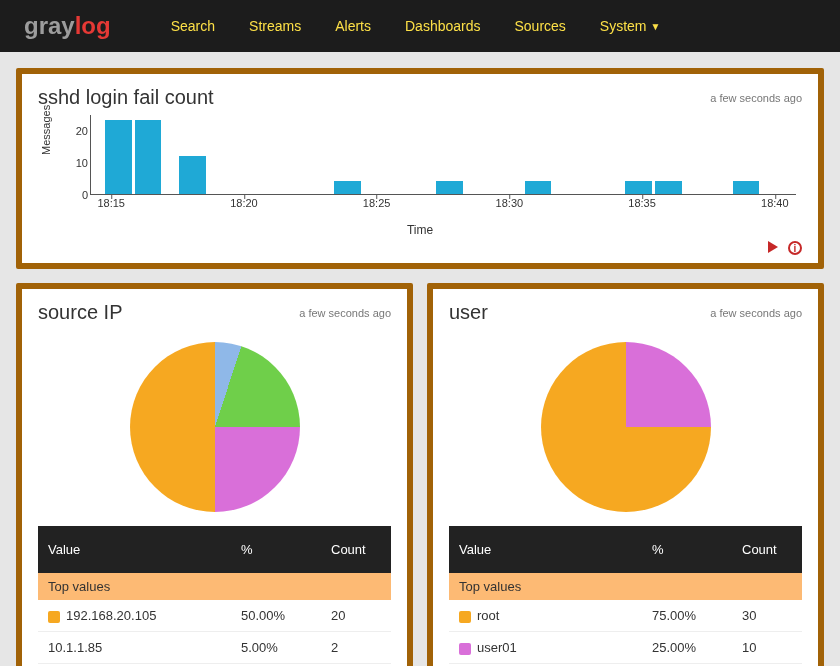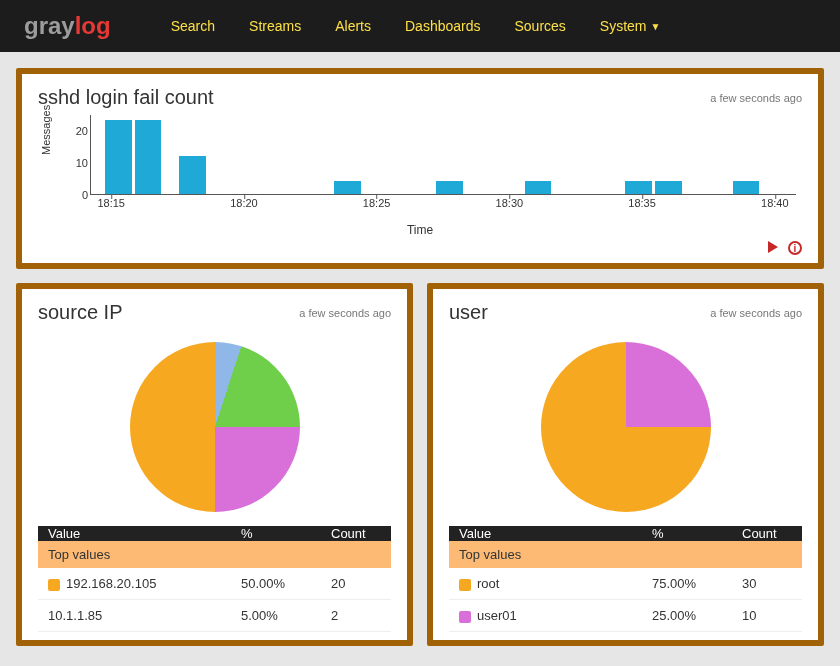--- a/index.html
+++ b/index.html
@@ -62,21 +62,21 @@
   
   .row2 { display:flex; gap:14px; }
   .row2 .panel { flex:1; }
   
   .pie-holder { display:flex; justify-content:center; padding:12px 0 14px; }
   .pie { width:170px; height:170px; border-radius:50%; }
   
   table { width:100%; border-collapse:collapse; font-size:13px; }
   thead th {
     background:#222; color:#fff; text-align:left; font-weight:400;
-    padding:0 10px;
+    padding:16px 10px;
   }
   .subhead td { background:#fdba74; color:#333; padding:6px 10px; }
   tbody tr:not(.subhead) td { padding:8px 10px; border-bottom:1px solid #eee; }
   .swatch { display:inline-block; width:12px; height:12px; border-radius:2px; margin-right:6px; vertical-align:middle;}
   .col-pct { width:90px; }
   .col-cnt { width:70px; }
 </style>
 </head>
 <body>
 

